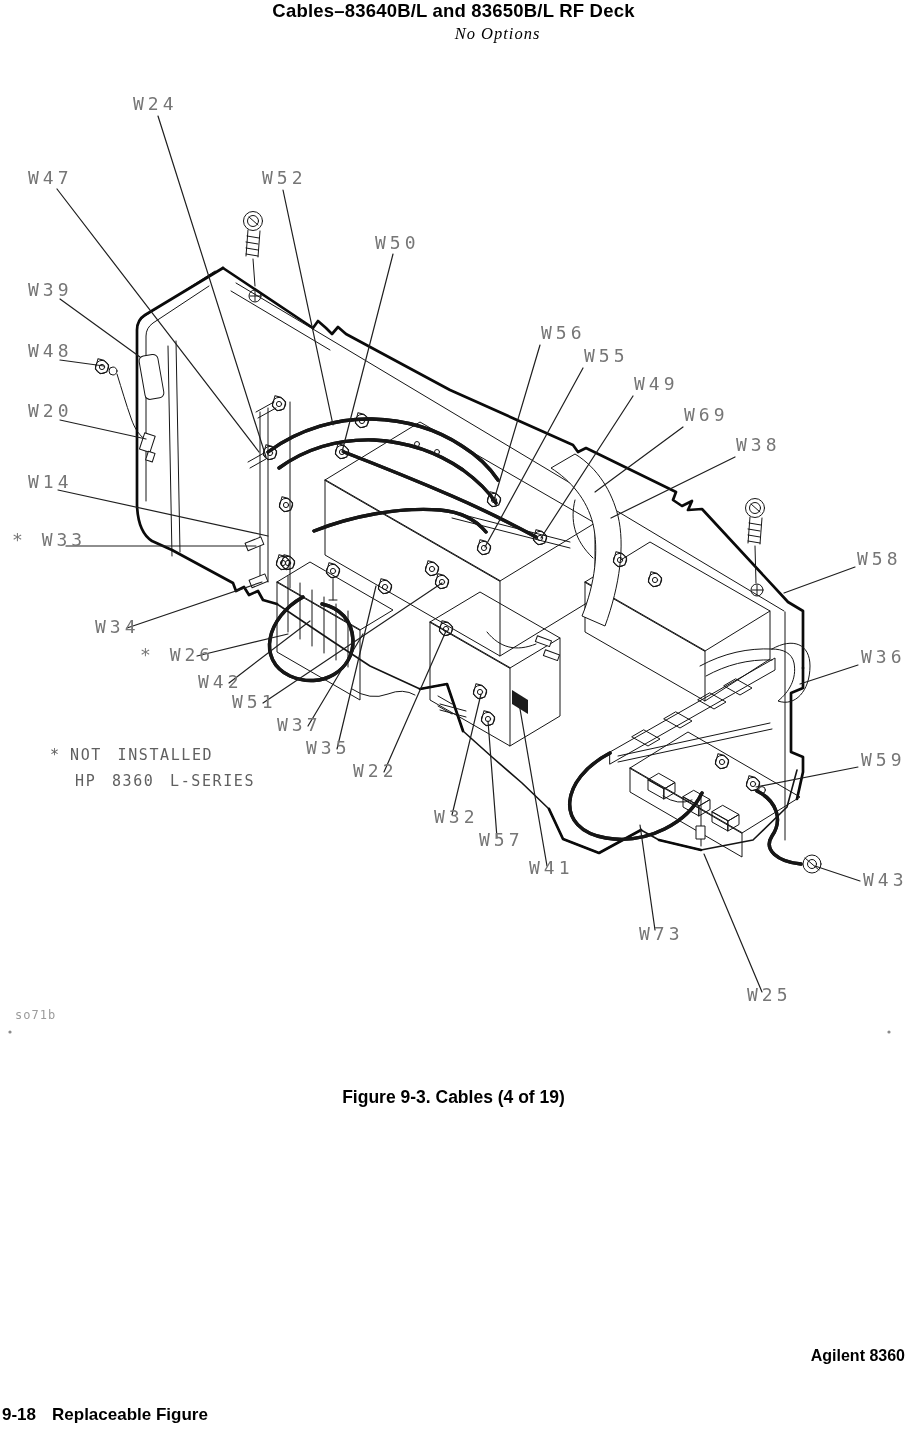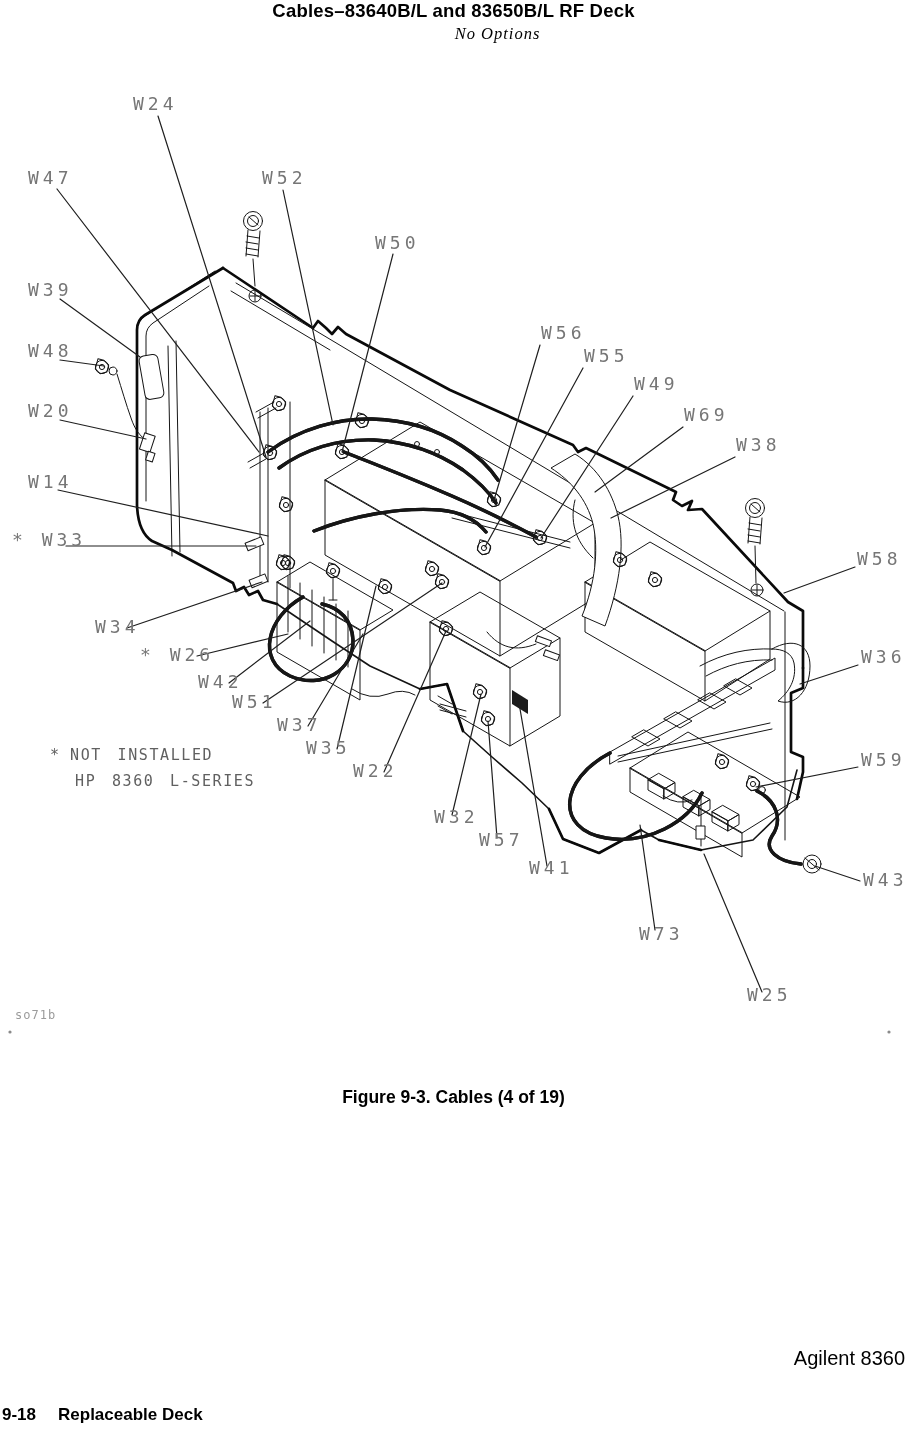--- a/index.html
+++ b/index.html
@@ -5,22 +5,22 @@
   html,body{margin:0;padding:0;background:#fff;}
   .page{position:relative;width:907px;height:1431px;background:#fff;overflow:hidden;
         font-family:"Liberation Sans",sans-serif;color:#000;}
   .hdr-title{position:absolute;top:0px;left:0;width:100%;text-align:center;
              font-size:18.5px;font-weight:bold;letter-spacing:0.2px;}
   .hdr-sub{position:absolute;top:24px;left:0;width:100%;text-align:center;
            font-family:"Liberation Serif",serif;font-style:italic;font-size:16.5px;letter-spacing:1px;margin-left:44px;}
   .caption{position:absolute;top:1044px;left:0;width:100%;text-align:center;
            font-size:17.5px;font-weight:bold;margin-top:43px;}
   .footer-left{position:absolute;top:1405px;left:2px;font-size:17px;font-weight:bold;}
-  .footer-left .pgnum{margin-right:22px;}
-  .footer-right{position:absolute;top:1347px;right:2px;font-size:20px;font-weight:normal;}
+  .footer-left .pgnum{margin-right:16px;}
+  .footer-right{position:absolute;top:1347px;right:2px;font-size:16px;font-weight:bold;}
   svg{position:absolute;top:0;left:0;}
   .ln{fill:none;stroke:#161616;stroke-width:1;stroke-linejoin:round;stroke-linecap:round;}
   .bold{fill:none;stroke:#0a0a0a;stroke-width:2.7;stroke-linejoin:round;stroke-linecap:round;}
   .med{fill:none;stroke:#141414;stroke-width:1.6;stroke-linejoin:round;stroke-linecap:round;}
   .cbl-o{fill:none;stroke:#161616;stroke-width:3.4;stroke-linecap:round;}
   .cbl-i{fill:none;stroke:#ffffff;stroke-width:1.7;stroke-linecap:round;}
   .whitefill{fill:#ffffff;stroke:#161616;stroke-width:1;stroke-linejoin:round;}
   .darkfill{fill:#1c1c1c;stroke:none;}
   .leader{stroke:#1f1f1f;stroke-width:1.2;stroke-linecap:round;}
   .co-label{font-family:"DejaVu Sans Mono",monospace;font-size:18px;letter-spacing:4px;fill:#767676;}
@@ -290,17 +290,17 @@
         <text x="50" y="760" class="note-text">*</text>
         <text x="70" y="760" class="note-text">NOT INSTALLED</text>
         <text x="75" y="786" class="note-text">HP 8360 L-SERIES</text>
         <text x="15" y="1019" class="plot-code">so71b</text>
       </g>
   </svg>
 
   <div class="caption">Figure 9-3. Cables (4 of 19)</div>
 
   <div class="footer-left">
-    <span class="pgnum">9-18</span><span>Replaceable Deck</span>
+    <span class="pgnum">9-18</span><span>Replaceable Figure</span>
   </div>
   <div class="footer-right">Agilent 8360</div>
 
 </div>
 
 </body></html>

